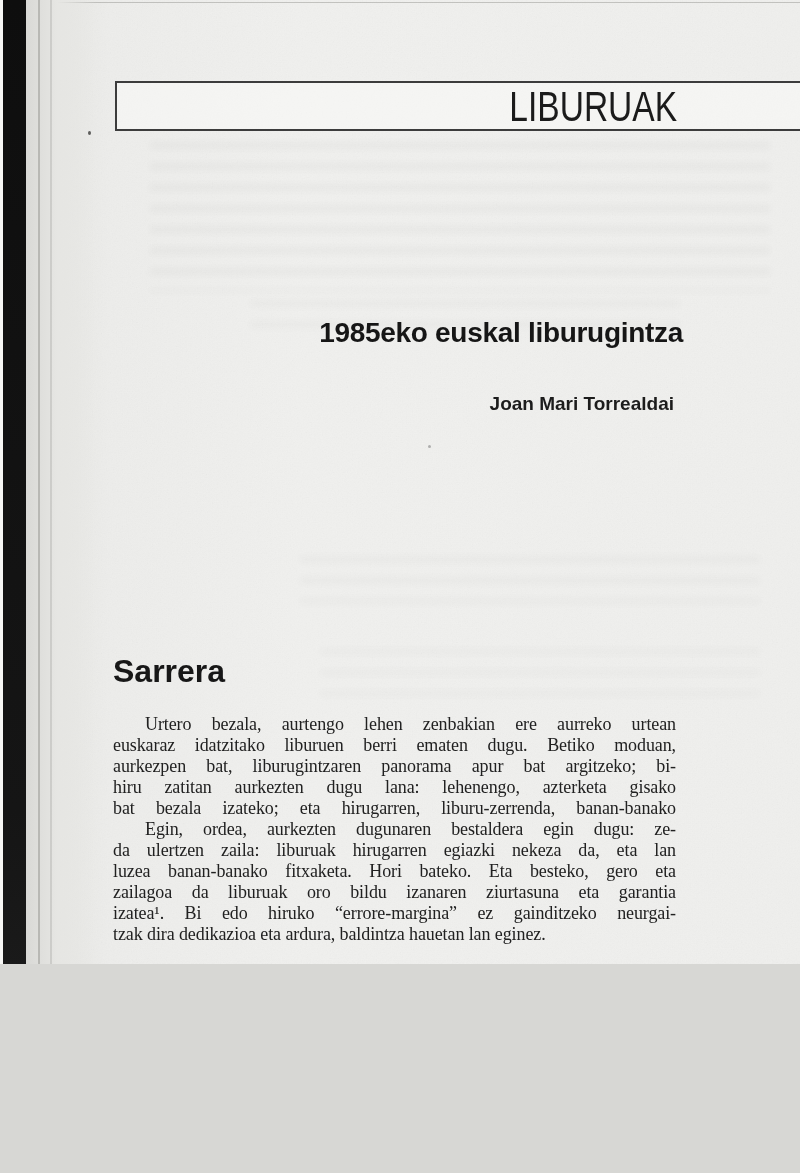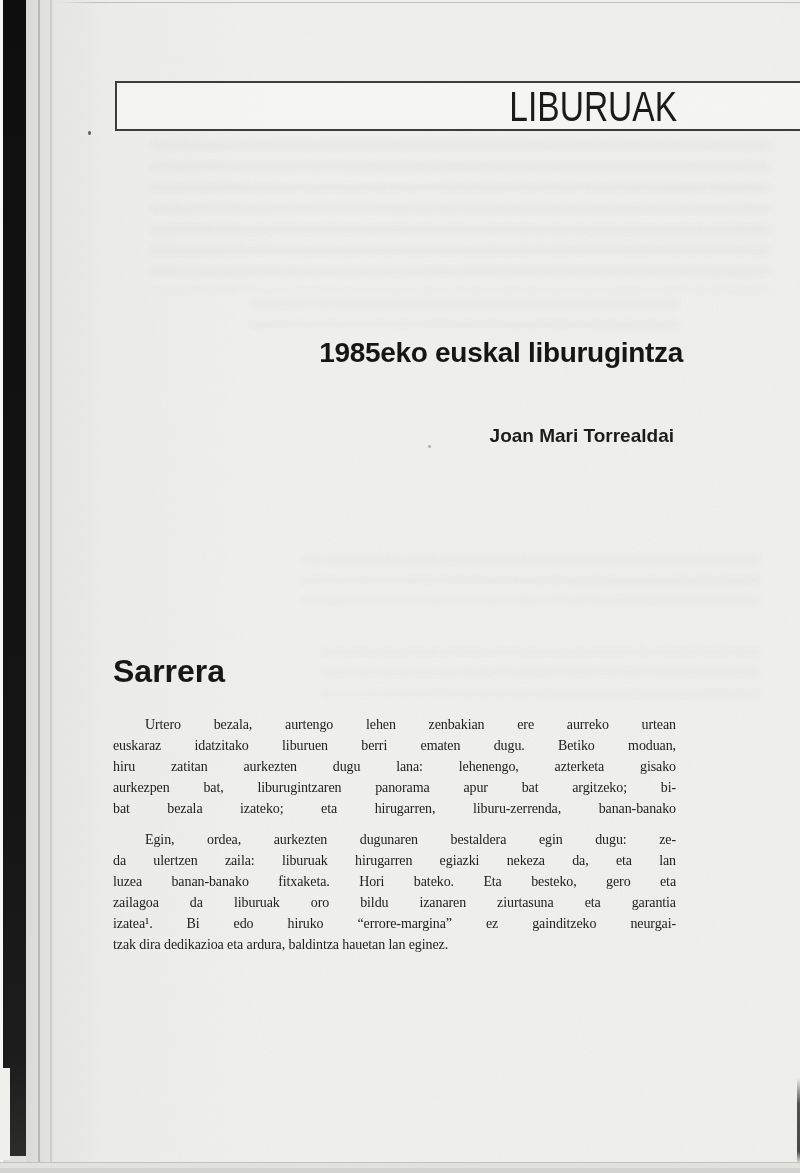--- a/index.html
+++ b/index.html
@@ -1,21 +1,21 @@
 <!DOCTYPE html>
 <html><head>
 <meta charset="utf-8">
 <style>
   html, body { margin: 0; padding: 0; background: #d7d7d4; }
   * { box-sizing: border-box; }
 
   .scan {
     position: relative;
     width: 800px;
-    height: 1173px;
+    height: 964px;
     overflow: hidden;
     background: linear-gradient(90deg, #dddddb 0px, #e7e7e4 55px, #ededeb 110px, #f0f0ee 300px, #efefed 100%);
     font-family: "Liberation Serif", serif;
   }
 
   .texture { position: absolute; left: 0; top: 0; pointer-events: none; }
 
   .top-edge-line { position: absolute; left: 40px; right: 0; top: 2px; height: 1px;
     background: rgba(140,140,135,0.45); }
 
@@ -42,38 +42,38 @@
     border: 2px solid #3c3c3c; border-right: none;
     background: rgba(252,252,250,0.5);
     display: flex; align-items: center; justify-content: flex-end;
     padding-right: 123px; }
   .header-text {
     font-family: "Liberation Sans", sans-serif;
     font-weight: 400; font-size: 43px; line-height: 1;
     color: #1b1b1b; letter-spacing: 0px;
     transform: scaleX(0.78); transform-origin: right center; }
 
-  .doc-title { position: absolute; top: 338px; left: 113px; right: 117px;
+  .doc-title { position: absolute; top: 318px; left: 113px; right: 117px;
     text-align: right;
     font-family: "Liberation Sans", sans-serif; font-weight: 700;
     font-size: 28px; line-height: 1.1; letter-spacing: -0.3px; color: #161616; }
 
   .doc-author { position: absolute; top: 394px; left: 113px; right: 126px;
     text-align: right;
     font-family: "Liberation Sans", sans-serif; font-weight: 700;
-    font-size: 19px; line-height: 1.1; color: #1c1c1c; margin-top: 32px; }
+    font-size: 19px; line-height: 1.1; color: #1c1c1c; }
 
   .section-heading { position: absolute; top: 654px; left: 113px;
     font-family: "Liberation Sans", sans-serif; font-weight: 700;
     font-size: 32px; line-height: 1.1; color: #171717; }
 
   .body-text { position: absolute; top: 714px; left: 113px; width: 563px;
-    font-size: 14px; line-height: 21px; color: #212121;
+    font-size: 18px; line-height: 21px; color: #212121;
     text-align: justify; letter-spacing: -0.1px; }
-  .para + .para { margin-top: 10px; }
+  .para + .para { }
   .line { text-align: justify; text-align-last: justify; white-space: normal; }
   .line.first { text-indent: 32px; }
   .line.last { text-align: left; text-align-last: auto; }
 
   .speck { position: absolute; border-radius: 50%; background: #3a3a38; }
   .s1 { left: 88px; top: 131px; width: 3px; height: 4px; opacity: 0.8; }
   .s2 { left: 428px; top: 445px; width: 3px; height: 3px; opacity: 0.35; }
 
   .right-edge-shadow { position: absolute; right: 0; top: 1078px; width: 3px; height: 86px;
     background: linear-gradient(180deg, rgba(30,30,30,0) 0%, rgba(30,30,30,0.75) 30%, rgba(30,30,30,0.8) 85%, rgba(30,30,30,0) 100%); }
@@ -116,22 +116,22 @@
 
   <div class="doc-title">1985eko euskal liburugintza</div>
   <div class="doc-author">Joan Mari Torrealdai</div>
 
   <div class="section-heading">Sarrera</div>
 
   <div class="body-text">
     <div class="para">
         <div class="line first">Urtero bezala, aurtengo lehen zenbakian ere aurreko urtean</div>
         <div class="line">euskaraz idatzitako liburuen berri ematen dugu. Betiko moduan,</div>
+        <div class="line">aurkezpen bat, liburugintzaren panorama apur bat argitzeko; bi-</div>
         <div class="line">hiru zatitan aurkezten dugu lana: lehenengo, azterketa gisako</div>
-        <div class="line">aurkezpen bat, liburugintzaren panorama apur bat argitzeko; bi-</div>
         <div class="line">bat bezala izateko; eta hirugarren, liburu-zerrenda, banan-banako</div>
       </div>
     <div class="para">
         <div class="line first">Egin, ordea, aurkezten dugunaren bestaldera egin dugu: ze-</div>
         <div class="line">da ulertzen zaila: liburuak hirugarren egiazki nekeza da, eta lan</div>
         <div class="line">luzea banan-banako fitxaketa. Hori bateko. Eta besteko, gero eta</div>
         <div class="line">zailagoa da liburuak oro bildu izanaren ziurtasuna eta garantia</div>
         <div class="line">izatea¹. Bi edo hiruko “errore-margina” ez gainditzeko neurgai-</div>
         <div class="line last">tzak dira dedikazioa eta ardura, baldintza hauetan lan eginez.</div>
       </div>

